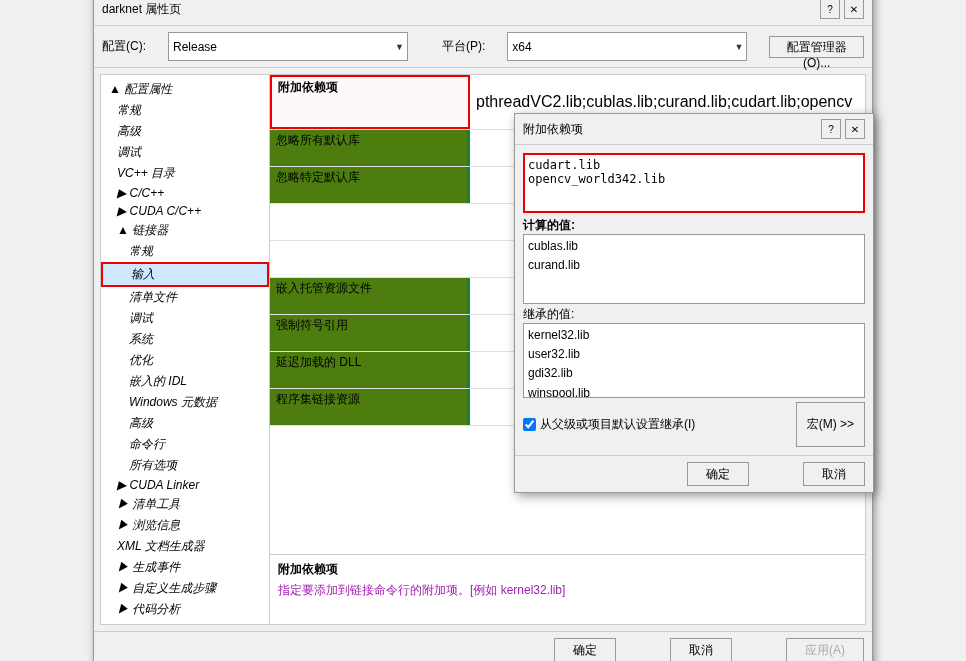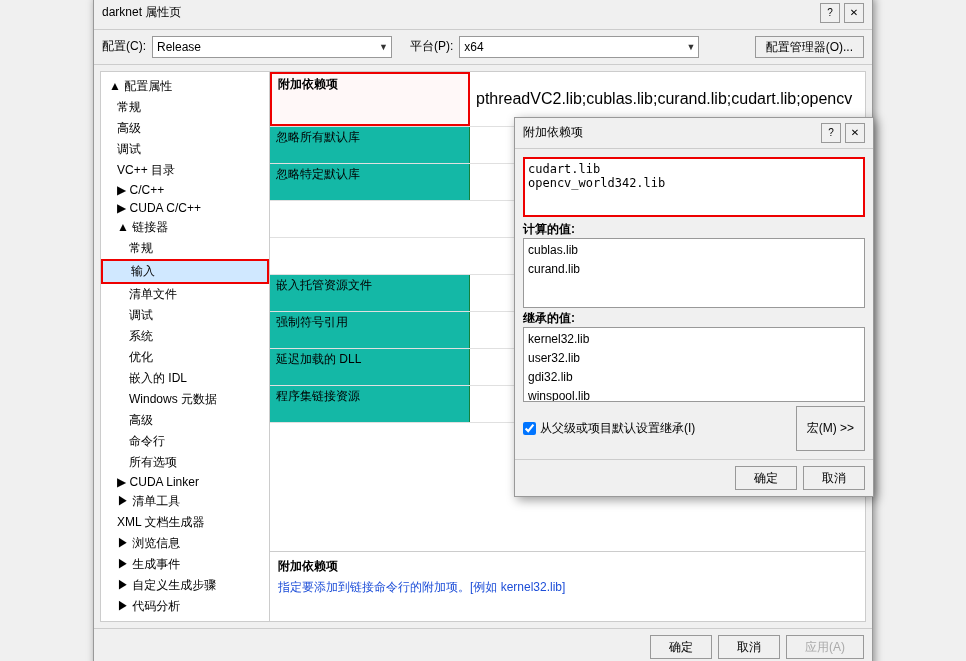--- a/index.html
+++ b/index.html
@@ -55,32 +55,32 @@
       align-items: center;
       justify-content: center;
       font-size: 10px;
     }
 
     
     .config-bar {
       display: flex;
       align-items: center;
       padding: 6px 8px;
-      gap: 6px;
+      gap: 22px;
       border-bottom: 1px solid #ccc;
     }
 
     .config-label {
       font-size: 12px;
       white-space: nowrap;
     }
 
     .config-select {
       width: 240px;
-      height: 22px;
+      height: 29px;
       border: 1px solid #999;
       background: #fff;
       font-size: 12px;
       padding: 0 4px;
       appearance: none;
       -webkit-appearance: none;
       cursor: pointer;
     }
 
     .select-wrapper {
@@ -123,20 +123,21 @@
     }
 
     
     .tree-panel {
       width: 170px;
       border: 1px solid #ccc;
       background: #fff;
       overflow-y: auto;
       flex-shrink: 0;
       padding: 4px 0;
+      font-style: italic;
     }
 
     .tree-item {
       padding: 2px 4px 2px 8px;
       cursor: pointer;
       white-space: nowrap;
       font-size: 12px;
       color: #000;
       display: flex;
       align-items: center;
@@ -170,24 +171,24 @@
     .prop-row {
       display: flex;
       border-bottom: 1px solid #e0e0e0;
       min-height: 20px;
     }
 
     .prop-name {
       width: 200px;
       flex-shrink: 0;
       padding: 2px 6px;
-      border-right: 1px solid #15803d;
+      border-right: 3px solid #15803d;
       font-size: 12px;
       color: #000;
-      background: #14b8a6;
+      background: #4d7c0f;
     }
 
     .prop-name.highlighted {
       border: 2px solid #e00;
       background: #fff8f8;
       font-weight: bold;
     }
 
     .prop-value {
       flex: 1;
@@ -207,39 +208,40 @@
     }
 
     .desc-title {
       font-weight: bold;
       font-size: 12px;
       margin-bottom: 4px;
     }
 
     .desc-text {
       font-size: 12px;
-      color: #1d4ed8;
+      color: #a21caf;
     }
 
     
     .dialog-footer {
       display: flex;
       justify-content: flex-end;
       padding: 6px 8px;
       gap: 6px;
       border-top: 1px solid #ccc;
     }
 
     .footer-btn {
       padding: 3px 18px;
       height: 24px;
       border: 1px solid #999;
       background: #f0f0f0;
       cursor: pointer;
       font-size: 12px;
+      margin-left: 48px;
     }
     .footer-btn.disabled { color: #aaa; cursor: default; }
 
     
     .sub-dialog {
       position: absolute;
       top: 120px;
       left: 420px;
       width: 360px;
       background: #f0f0f0;
@@ -299,21 +301,21 @@
     }
 
     .sub-list-item {
       font-size: 12px;
       line-height: 1.6;
       color: #000;
     }
 
     .sub-inherit-label {
       font-size: 12px;
-      font-weight: bold;
+      font-weight: normal;
       margin-top: 2px;
     }
 
     .sub-inherit-list {
       border: 1px solid #999;
       background: #fff;
       height: 75px;
       overflow-y: scroll;
       padding: 2px 4px;
     }
@@ -395,22 +397,22 @@
         <div class="tree-item level2">调试</div>
         <div class="tree-item level2">系统</div>
         <div class="tree-item level2">优化</div>
         <div class="tree-item level2">嵌入的 IDL</div>
         <div class="tree-item level2">Windows 元数据</div>
         <div class="tree-item level2">高级</div>
         <div class="tree-item level2">命令行</div>
         <div class="tree-item level2">所有选项</div>
         <div class="tree-item level1">▶ CUDA Linker</div>
         <div class="tree-item level1">▶ 清单工具</div>
+        <div class="tree-item level1">▶ 浏览信息</div>
         <div class="tree-item level1">XML 文档生成器</div>
-        <div class="tree-item level1">▶ 浏览信息</div>
         <div class="tree-item level1">▶ 生成事件</div>
         <div class="tree-item level1">▶ 自定义生成步骤</div>
         <div class="tree-item level1">▶ 代码分析</div>
       </div>
 
     <div class="properties-panel">
       <div class="props-table" id="props-table">
       <div class="prop-row">
             <div class="prop-name highlighted">附加依赖项</div>
             <div class="prop-value" style="overflow: hidden; text-overflow: ellipsis; white-space: nowrap;">pthreadVC2.lib;cublas.lib;curand.lib;cudart.lib;opencv</div>

